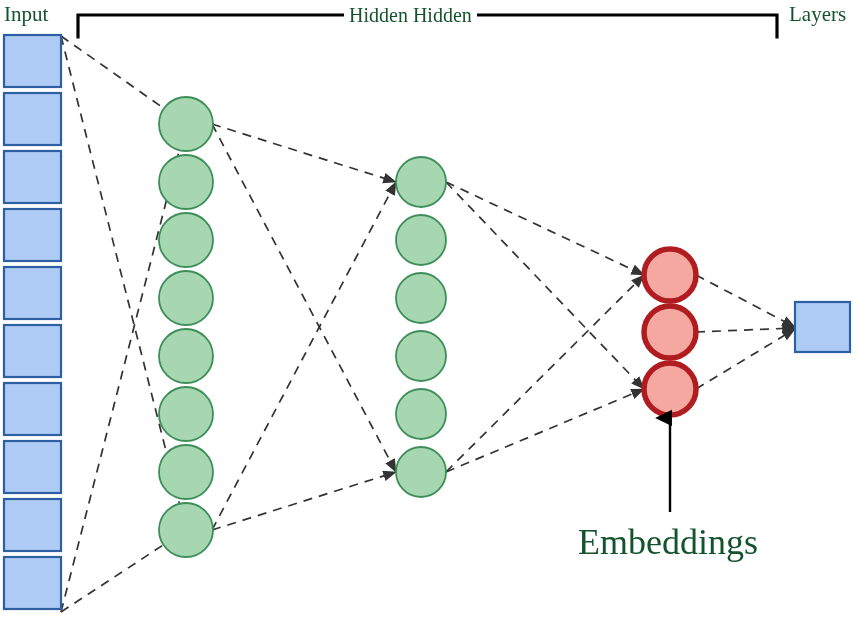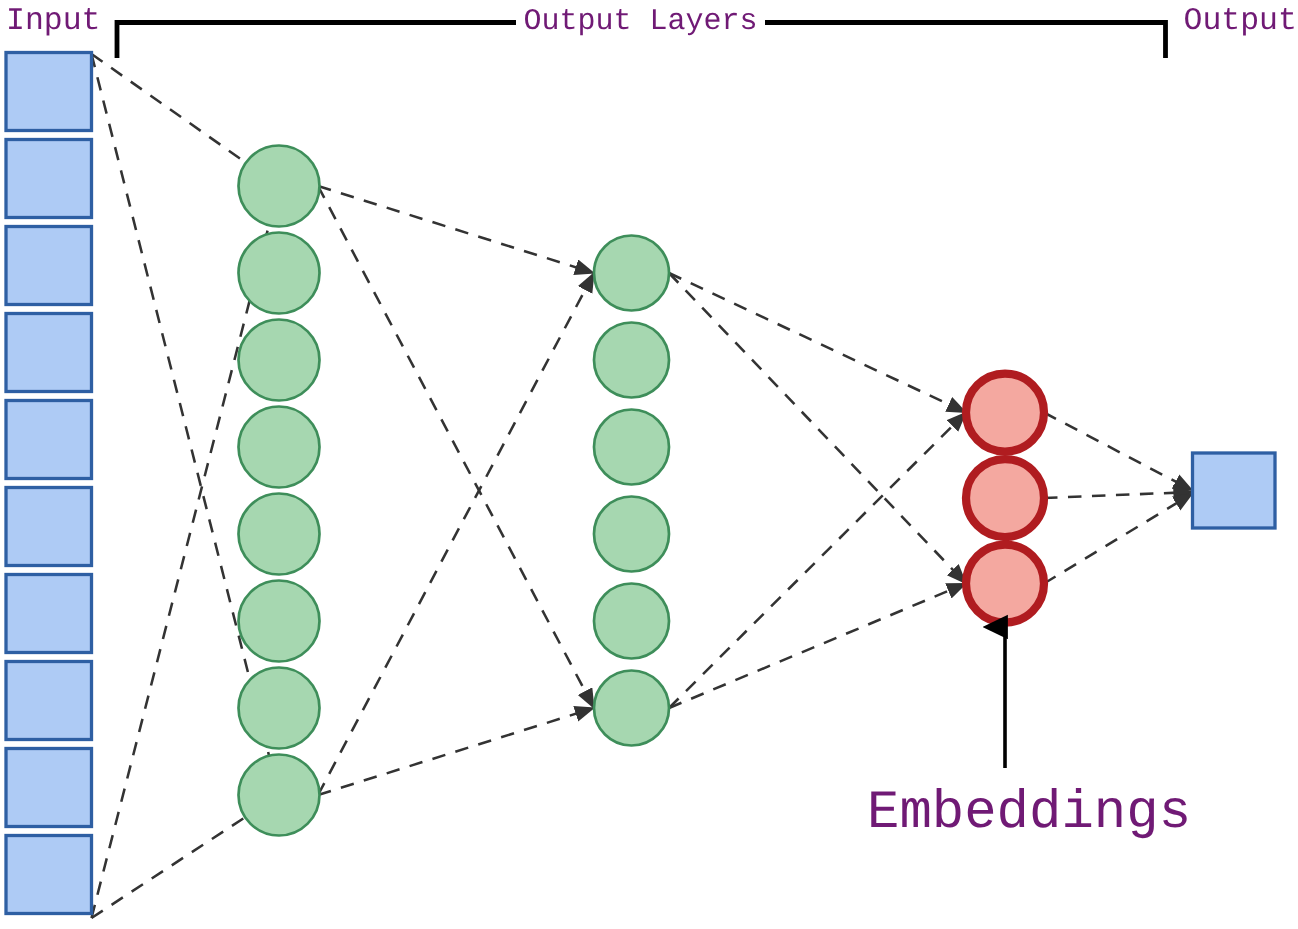--- a/index.html
+++ b/index.html
@@ -7,22 +7,22 @@
     width:865px;height:619px;
     font-family:"Liberation Sans", sans-serif;
     color:#1a1a1a;
     position:relative;
     overflow:hidden;
   }
   #stage{position:absolute;left:0;top:0;width:865px;height:619px;}
   svg#diagram{position:absolute;left:0;top:0;width:865px;height:619px;display:block;}
   .lbl{
     position:absolute;
-    font-family:Liberation Mono, monospace;
-    color:#701a75;
+    font-family:Liberation Serif, serif;
+    color:#14532d;
     white-space:nowrap;
     line-height:1;
   }
   #label-input{left:4px;top:4px;font-size:21px;}
   #label-output{left:789px;top:4px;font-size:21px;}
   #label-hidden{
     left:344px;top:5px;font-size:20px;
     background:#ffffff;padding:0 5px;
   }
   #label-embeddings{left:578px;top:524px;font-size:36px;}
@@ -94,17 +94,17 @@
         <circle cx="670" cy="389" r="26" fill="#F4A8A0" stroke="#B01C20" stroke-width="5.5"></circle>
         <rect x="795" y="302" width="55" height="50" fill="#AECBF5" stroke="#2E5FA3" stroke-width="2.2"></rect>
       </g>
 
     <g id="embed-arrow-group">
         <line x1="670" y1="512" x2="670" y2="418" stroke="#000000" stroke-width="2.4" marker-end="url(#arrowBig)"></line>
       </g>
   </svg>
 
   <div class="lbl" id="label-input">Input</div>
-  <div class="lbl" id="label-hidden">Output Layers</div>
-  <div class="lbl" id="label-output">Output</div>
+  <div class="lbl" id="label-hidden">Hidden Hidden</div>
+  <div class="lbl" id="label-output">Layers</div>
   <div class="lbl" id="label-embeddings">Embeddings</div>
 
 </div>
 
 </body></html>

